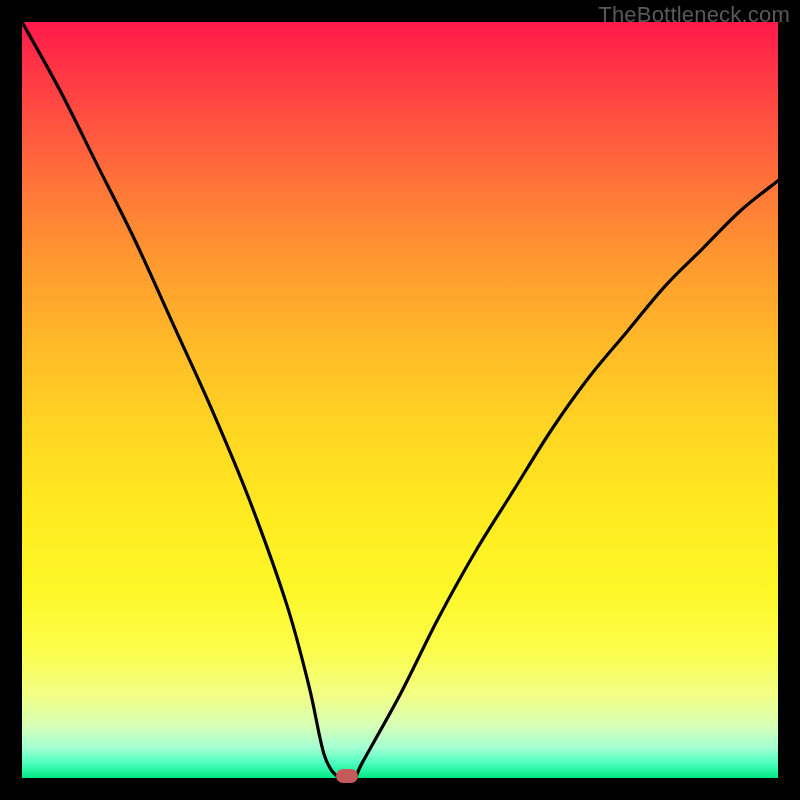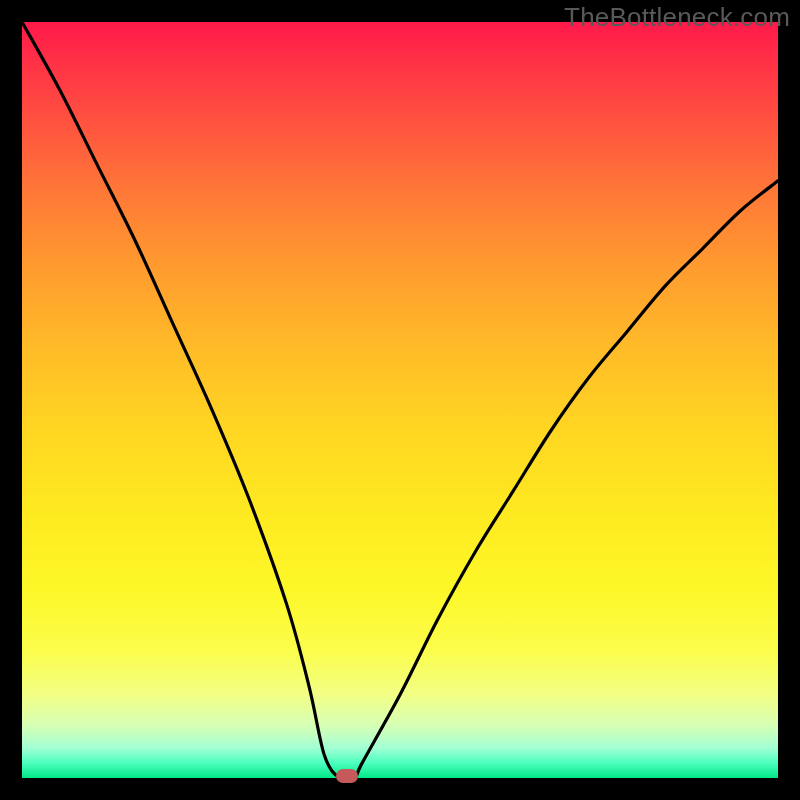--- a/index.html
+++ b/index.html
@@ -33,21 +33,21 @@
       #a3ffd3 96%,
       #4dffbf 98%,
       #00e884 100%
     );
   }
   .watermark {
     position: absolute;
     top: 2px;
     right: 10px;
     color: #595959;
-    font-size: 26px;
+    font-size: 22px;
     letter-spacing: 0.2px;
     font-weight: 400;
     z-index: 10;
   }
   svg.curve {
     position: absolute;
     left: 22px;
     top: 22px;
     width: 756px;
     height: 756px;

